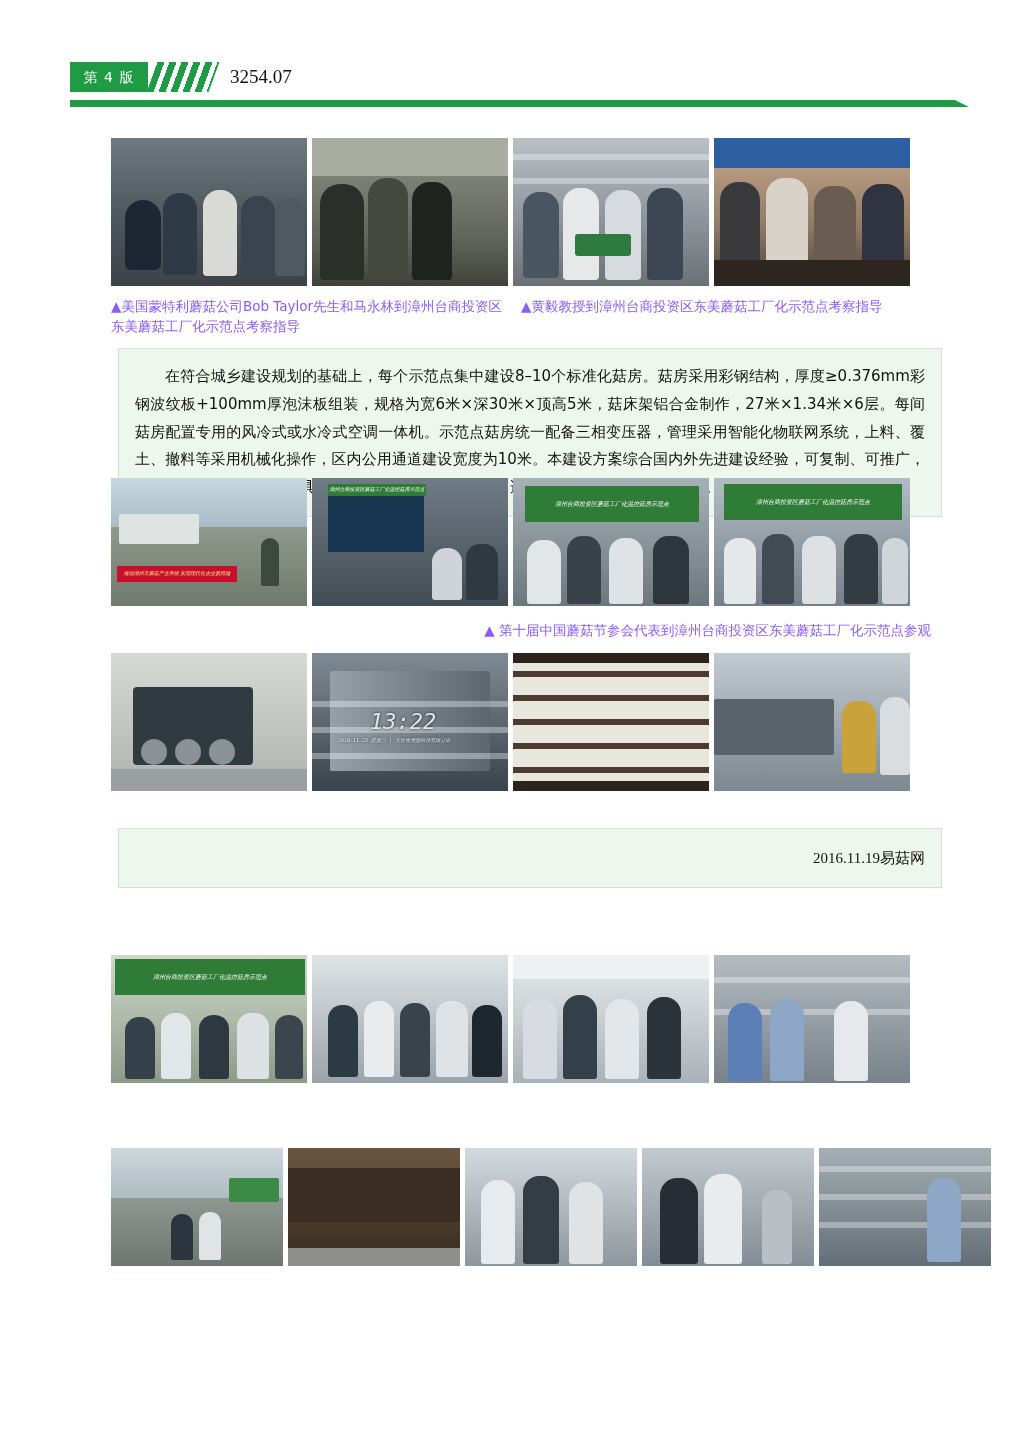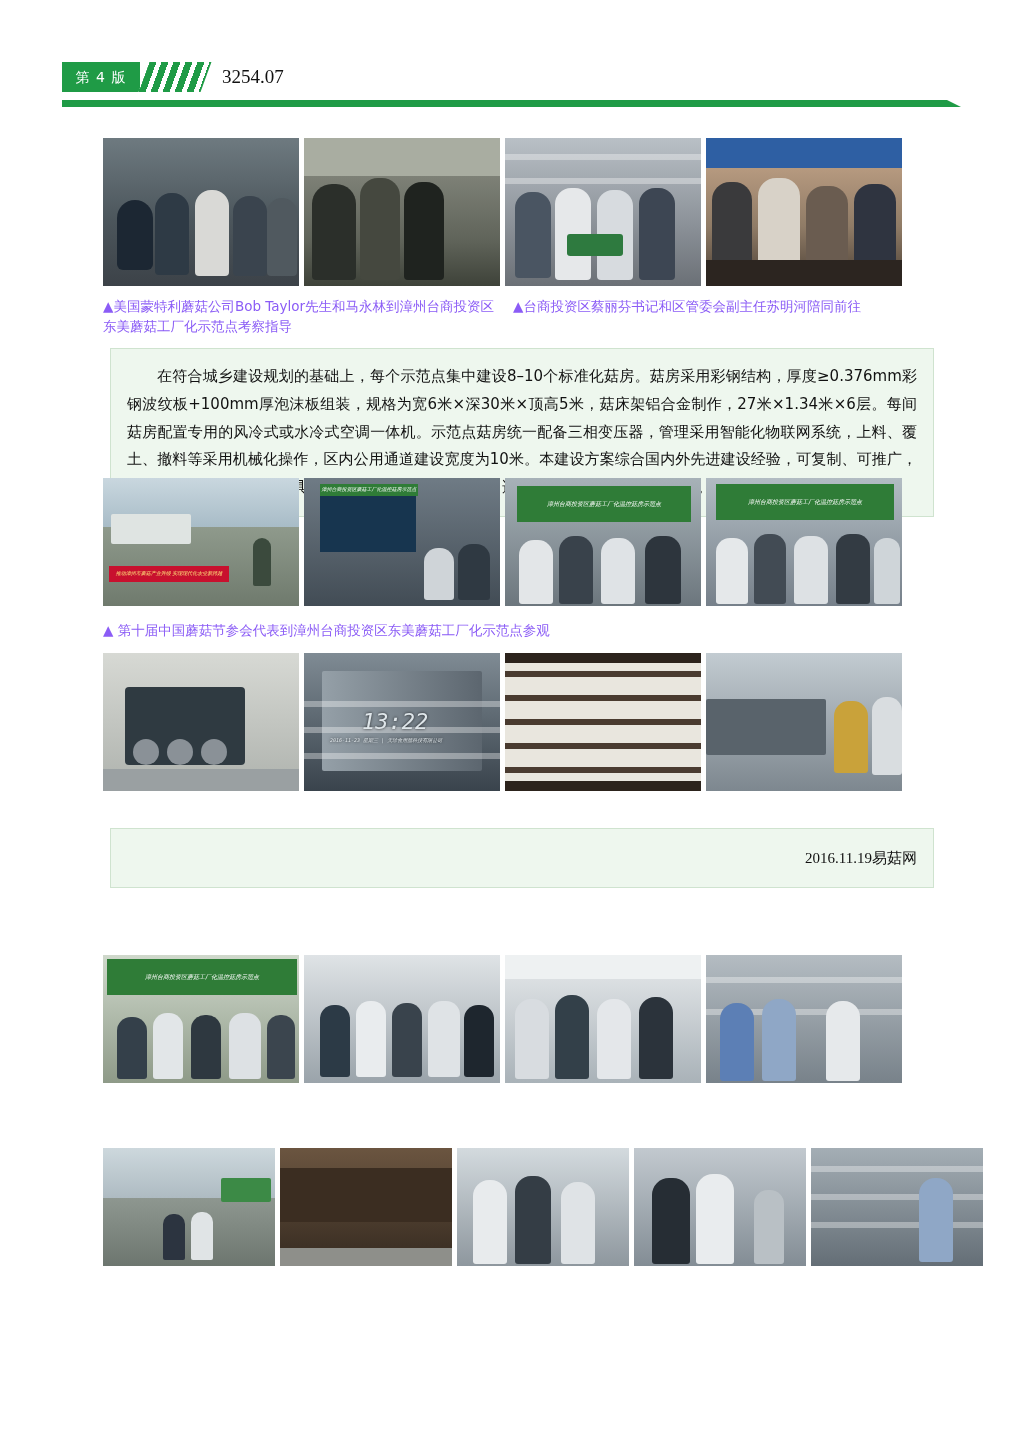--- a/index.html
+++ b/index.html
@@ -6,20 +6,21 @@
   body{
     width:1024px;height:1434px;
     background:#ffffff;
     font-family:"DejaVu Sans","Liberation Sans",sans-serif;
     position:relative;
     overflow:hidden;
   }
   .page{
     position:absolute;inset:0;
     padding:0;
+    margin-left:8px;
   }
 
   
   .header{
     position:absolute;top:62px;left:62px;width:900px;height:46px;
   }
   .page-badge{
     position:absolute;left:0;top:0;width:78px;height:30px;
     background:#1f9b46;color:#fff;
     font-size:14px;line-height:30px;text-align:center;
@@ -61,21 +62,21 @@
   .ts{
     position:absolute;color:#dfe6ea;font-family:"DejaVu Sans Mono",monospace;
     text-shadow:0 0 3px rgba(0,0,0,.8);
   }
 
   
   .cap{
     position:absolute;font-size:13.5px;color:#8b5cf6;line-height:1.45;
     font-family:"DejaVu Sans",sans-serif;
   }
-  .cap.center{text-align:left;}
+  .cap.center{text-align:right;}
 
   
   .textbox{
     position:absolute;background:#eef7ee;border:1px solid #cfe3cf;
     padding:14px 16px 14px 16px;
     font-size:15px;line-height:1.85;color:#111;
     text-align:justify;
     font-family:"DejaVu Sans",sans-serif;
   }
   .textbox p{margin:0;text-indent:2em;}
@@ -150,21 +151,21 @@
       <div class="band" style="top:0;height:30px;background:#2e5fa3;"></div>
       <div class="blob" style="left:6px;top:44px;width:40px;height:92px;background:#3a3a3c;border-radius:18px 18px 4px 4px;"></div>
       <div class="blob" style="left:52px;top:40px;width:42px;height:96px;background:#d8d2c8;border-radius:18px 18px 4px 4px;"></div>
       <div class="blob" style="left:100px;top:48px;width:42px;height:88px;background:#6a5c50;border-radius:18px 18px 4px 4px;"></div>
       <div class="blob" style="left:148px;top:46px;width:42px;height:90px;background:#2f3440;border-radius:18px 18px 4px 4px;"></div>
       <div class="band" style="bottom:0;height:26px;background:#2c2520;"></div>
     </div>
   </div>
 
   <div class="cap" style="left:103px;top:297px;width:400px;">▲美国蒙特利蘑菇公司Bob Taylor先生和马永林到漳州台商投资区东美蘑菇工厂化示范点考察指导</div>
-  <div class="cap" style="left:513px;top:297px;width:410px;">▲台商投资区蔡丽芬书记和区管委会副主任苏明河陪同前往</div>
+  <div class="cap" style="left:513px;top:297px;width:410px;">▲黄毅教授到漳州台商投资区东美蘑菇工厂化示范点考察指导</div>
 
   <div class="textbox" style="left:110px;top:348px;width:790px;">
     <p>在符合城乡建设规划的基础上，每个示范点集中建设8–10个标准化菇房。菇房采用彩钢结构，厚度≥0.376mm彩钢波纹板+100mm厚泡沫板组装，规格为宽6米×深30米×顶高5米，菇床架铝合金制作，27米×1.34米×6层。每间菇房配置专用的风冷式或水冷式空调一体机。示范点菇房统一配备三相变压器，管理采用智能化物联网系统，上料、覆土、撤料等采用机械化操作，区内公用通道建设宽度为10米。本建设方案综合国内外先进建设经验，可复制、可推广，菇农可以集中连体合建，具有经济、实用、先进的特点，适合漳州市蘑菇产区推广应用。</p>
   </div>
 
   <div class="row" style="left:103px;top:478px;">
     <div class="ph" style="width:196px;height:128px;background:#9aa7a0;">
       <div class="sky" style="background:linear-gradient(180deg,#c9d7df 0%,#a8bcc7 100%);"></div>
       <div class="ground" style="background:linear-gradient(180deg,#8f9a8c 0%,#6f7a6d 100%);"></div>
       <div class="blob" style="left:8px;top:36px;width:80px;height:30px;background:#dfe4e2;border-radius:2px;"></div>

